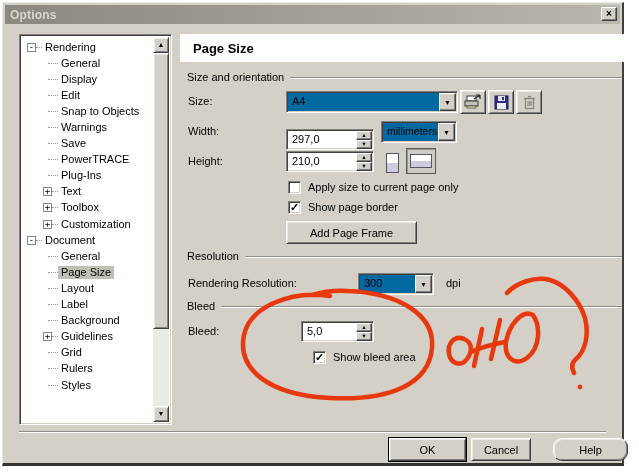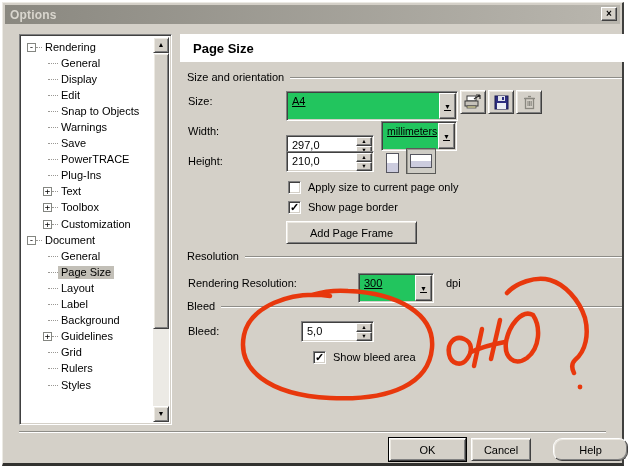--- a/index.html
+++ b/index.html
@@ -50,22 +50,22 @@
   
   .panel { position:absolute; left:177px; top:31px; width:445px; height:391px; }
   .panel-header { position:absolute; left:0; top:0; width:445px; height:28px; background:#fff;
     display:flex; align-items:center; padding-left:13px; font-weight:bold; font-size:13px; }
 
   .sec { position:absolute; left:7px; right:3px; display:flex; align-items:center; }
   .sec .seclabel { padding-right:6px; }
   .sec .secline { flex:1; height:2px; border-top:1px solid #8e8d88; border-bottom:1px solid #fff; margin-top:1px; }
 
   .flabel { position:absolute; }
-  .combo { position:absolute; height:30px; background:#22c55e; border:1px solid; border-color:#808080 #fff #fff #808080;
-    box-shadow:inset 1px 1px 0 #404040, inset -1px -1px 0 #d4d0c8; display:flex; align-items:stretch;text-decoration:underline; }
+  .combo { position:absolute; height:22px; background:#0369a1; border:1px solid; border-color:#808080 #fff #fff #808080;
+    box-shadow:inset 1px 1px 0 #404040, inset -1px -1px 0 #d4d0c8; display:flex; align-items:stretch; }
   .combo .cval { flex:1; padding:3px 4px 0 5px; overflow:hidden; white-space:nowrap; }
   .combo .cbtn { width:17px; margin:1px; background:#d4d0c8; border:1px solid; border-color:#fff #404040 #404040 #fff;
     box-shadow:inset -1px -1px 0 #808080; display:flex; align-items:center; justify-content:center;
     font-size:7px; color:#000; }
 
   .spin { position:absolute; height:21px; background:#fff; border:1px solid; border-color:#808080 #fff #fff #808080;
     box-shadow:inset 1px 1px 0 #404040, inset -1px -1px 0 #d4d0c8; display:flex; }
   .spin .sval { flex:1; padding:3px 4px 0 5px; }
   .spin .sbuttons { width:16px; margin:1px; display:flex; flex-direction:column; }
   .spin .sbuttons > div { flex:1; background:#d4d0c8; border:1px solid; border-color:#fff #404040 #404040 #fff;
@@ -249,21 +249,21 @@
         <rect x="2.5" y="3.5" width="8" height="10" fill="none" stroke="#8a8880" stroke-width="1.3"></rect>
         <line x1="1" y1="3.5" x2="12" y2="3.5" stroke="#8a8880" stroke-width="1.3"></line>
         <line x1="5" y1="1.5" x2="8" y2="1.5" stroke="#8a8880" stroke-width="1.3"></line>
         <line x1="5" y1="6" x2="5" y2="11" stroke="#8a8880" stroke-width="1.1"></line>
         <line x1="6.6" y1="6" x2="6.6" y2="11" stroke="#8a8880" stroke-width="1.1"></line>
         <line x1="8.2" y1="6" x2="8.2" y2="11" stroke="#8a8880" stroke-width="1.1"></line>
       </svg>
     </div>
 
     <span class="flabel" style="left:8px; top:91px;">Width:</span>
-    <div class="spin" style="left:106px; top:101px; width:88px;justify-content:flex-end;">
+    <div class="spin" style="left:106px; top:95px; width:88px;justify-content:flex-end;">
       <span class="sval">297,0</span>
       <span class="sbuttons">
         <div><span>▲</span></div>
         <div><span>▼</span></div>
       </span>
     </div>
     <div class="combo" style="left:201px; top:87px; width:76px;">
       <span class="cval" style="font-size:10.5px;">millimeters</span>
       <span class="cbtn">
           <span>▼</span>

